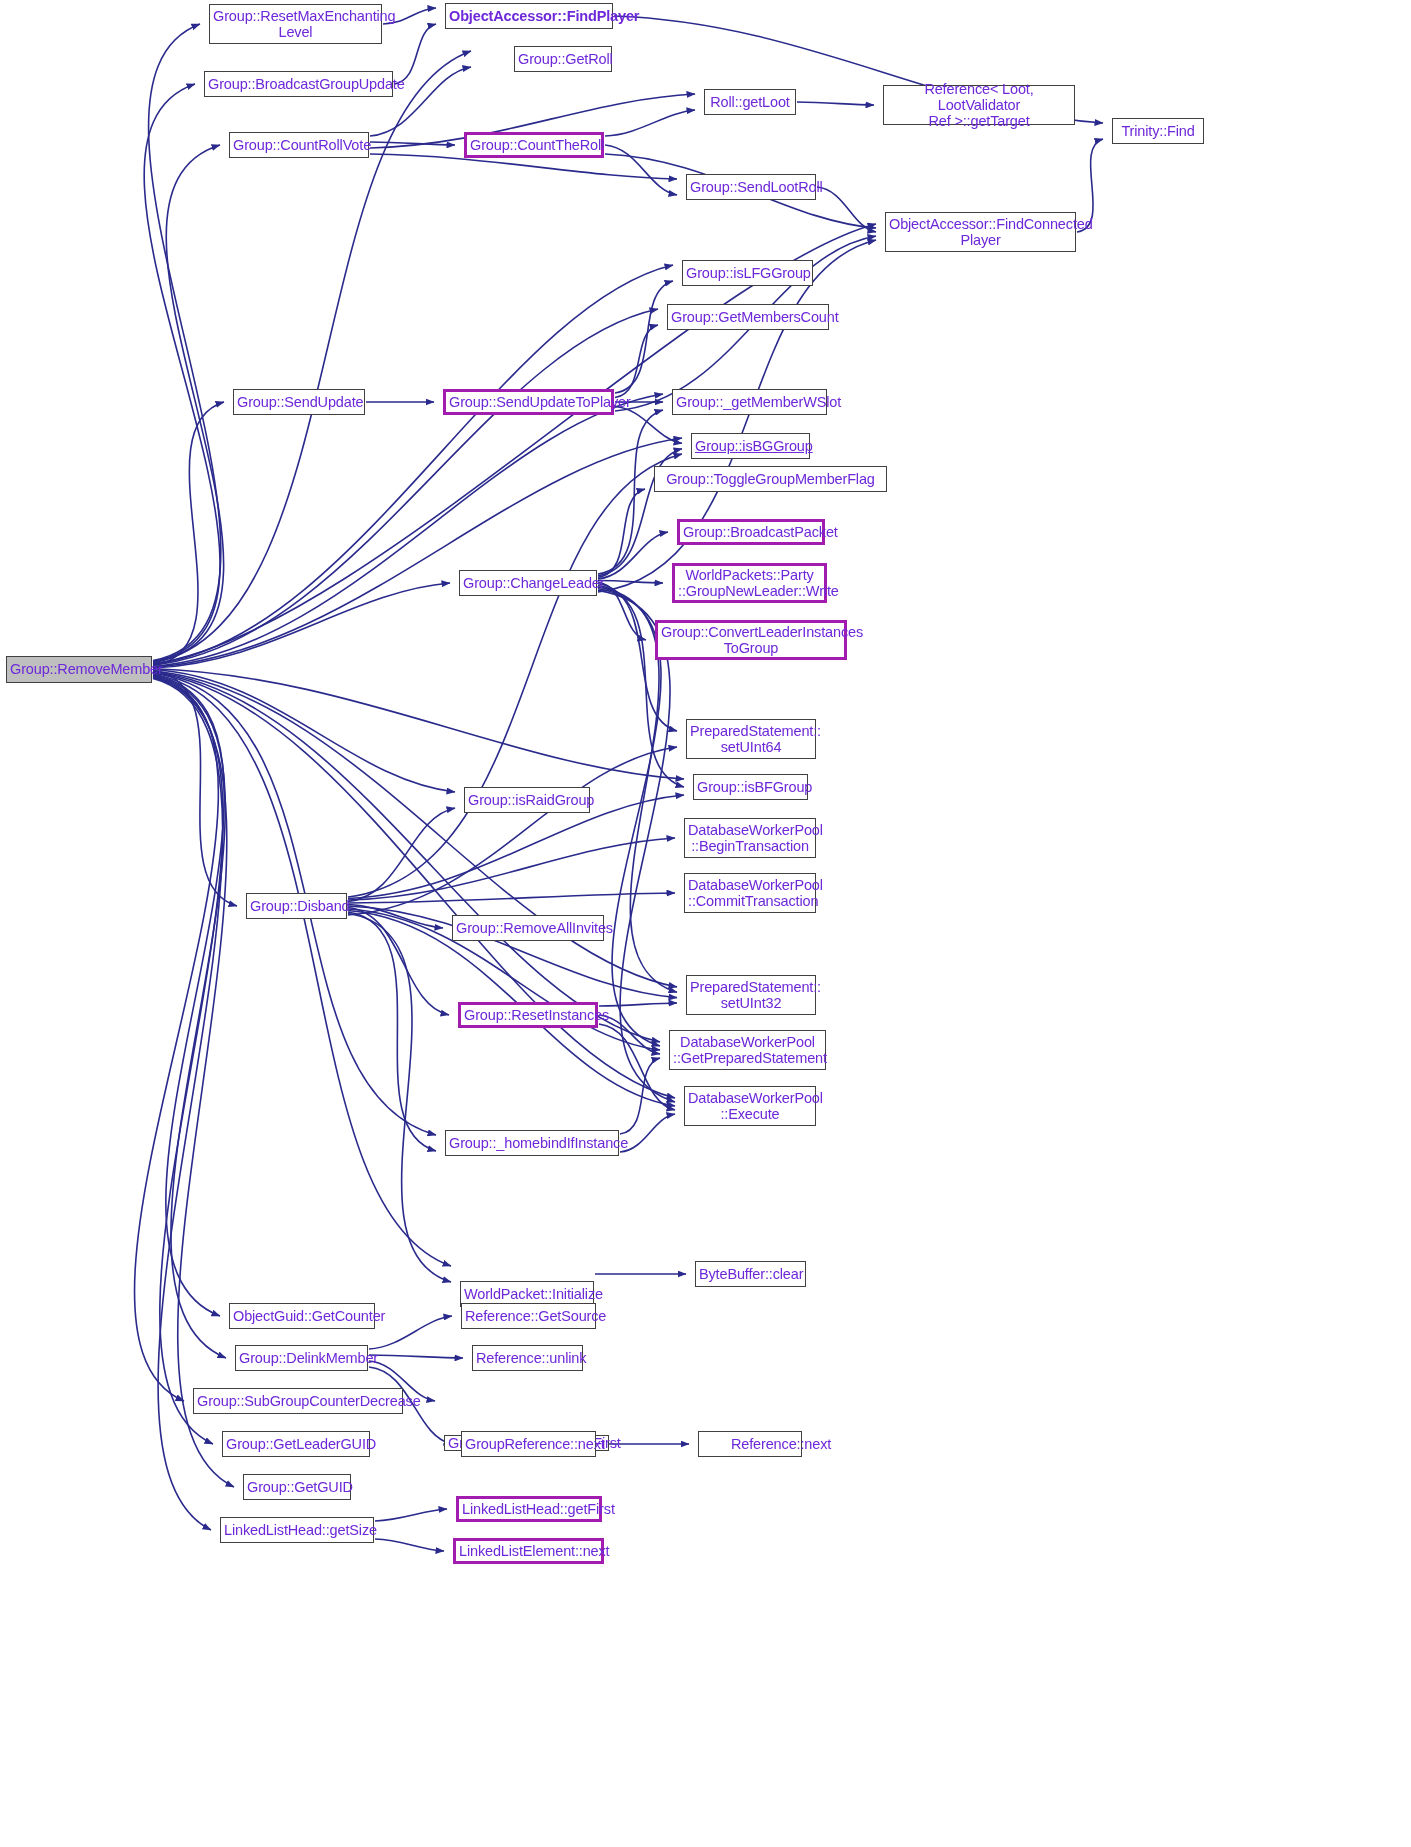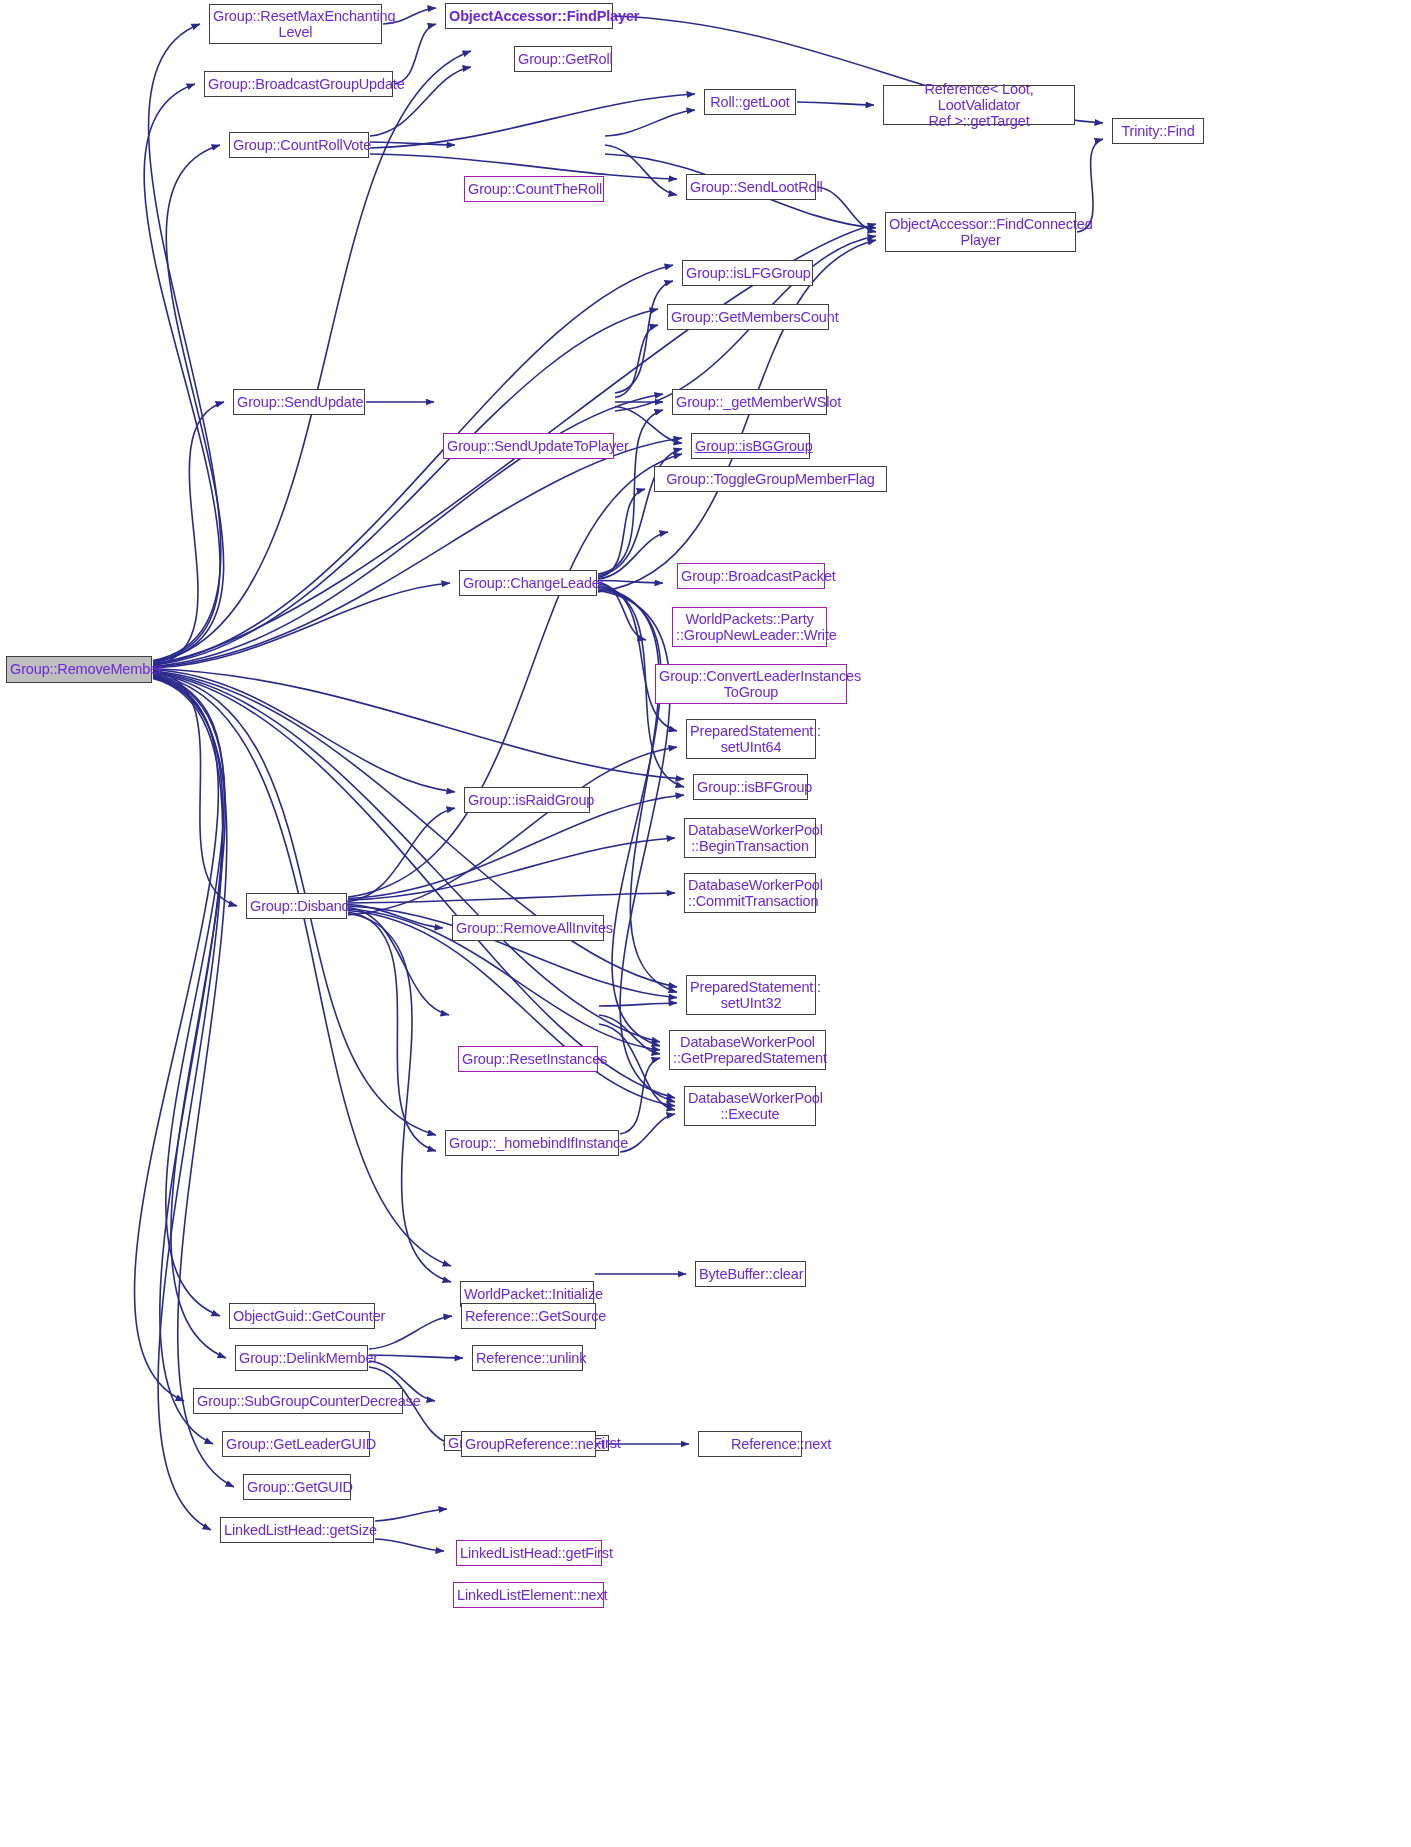--- a/index.html
+++ b/index.html
@@ -34,22 +34,21 @@
     background: #ffffff;
     border: 1px solid #404040;
     color: #6d28d9;
     font-size: 14.5px;
     line-height: 1.12;
     letter-spacing: -0.15px;
     white-space: pre-line;
     padding: 0 3px;
   }
   .node.red {
-    border: 1px solid #a21caf;
-    margin-top: 44px;
+    border: 3px solid #a21caf;
   }
   .node.current {
     background: #bfbfbf;
     border: 1px solid #404040;
   }
   .node-label {
     display: block;
     width: 100%;
     white-space: pre-line;
   }

